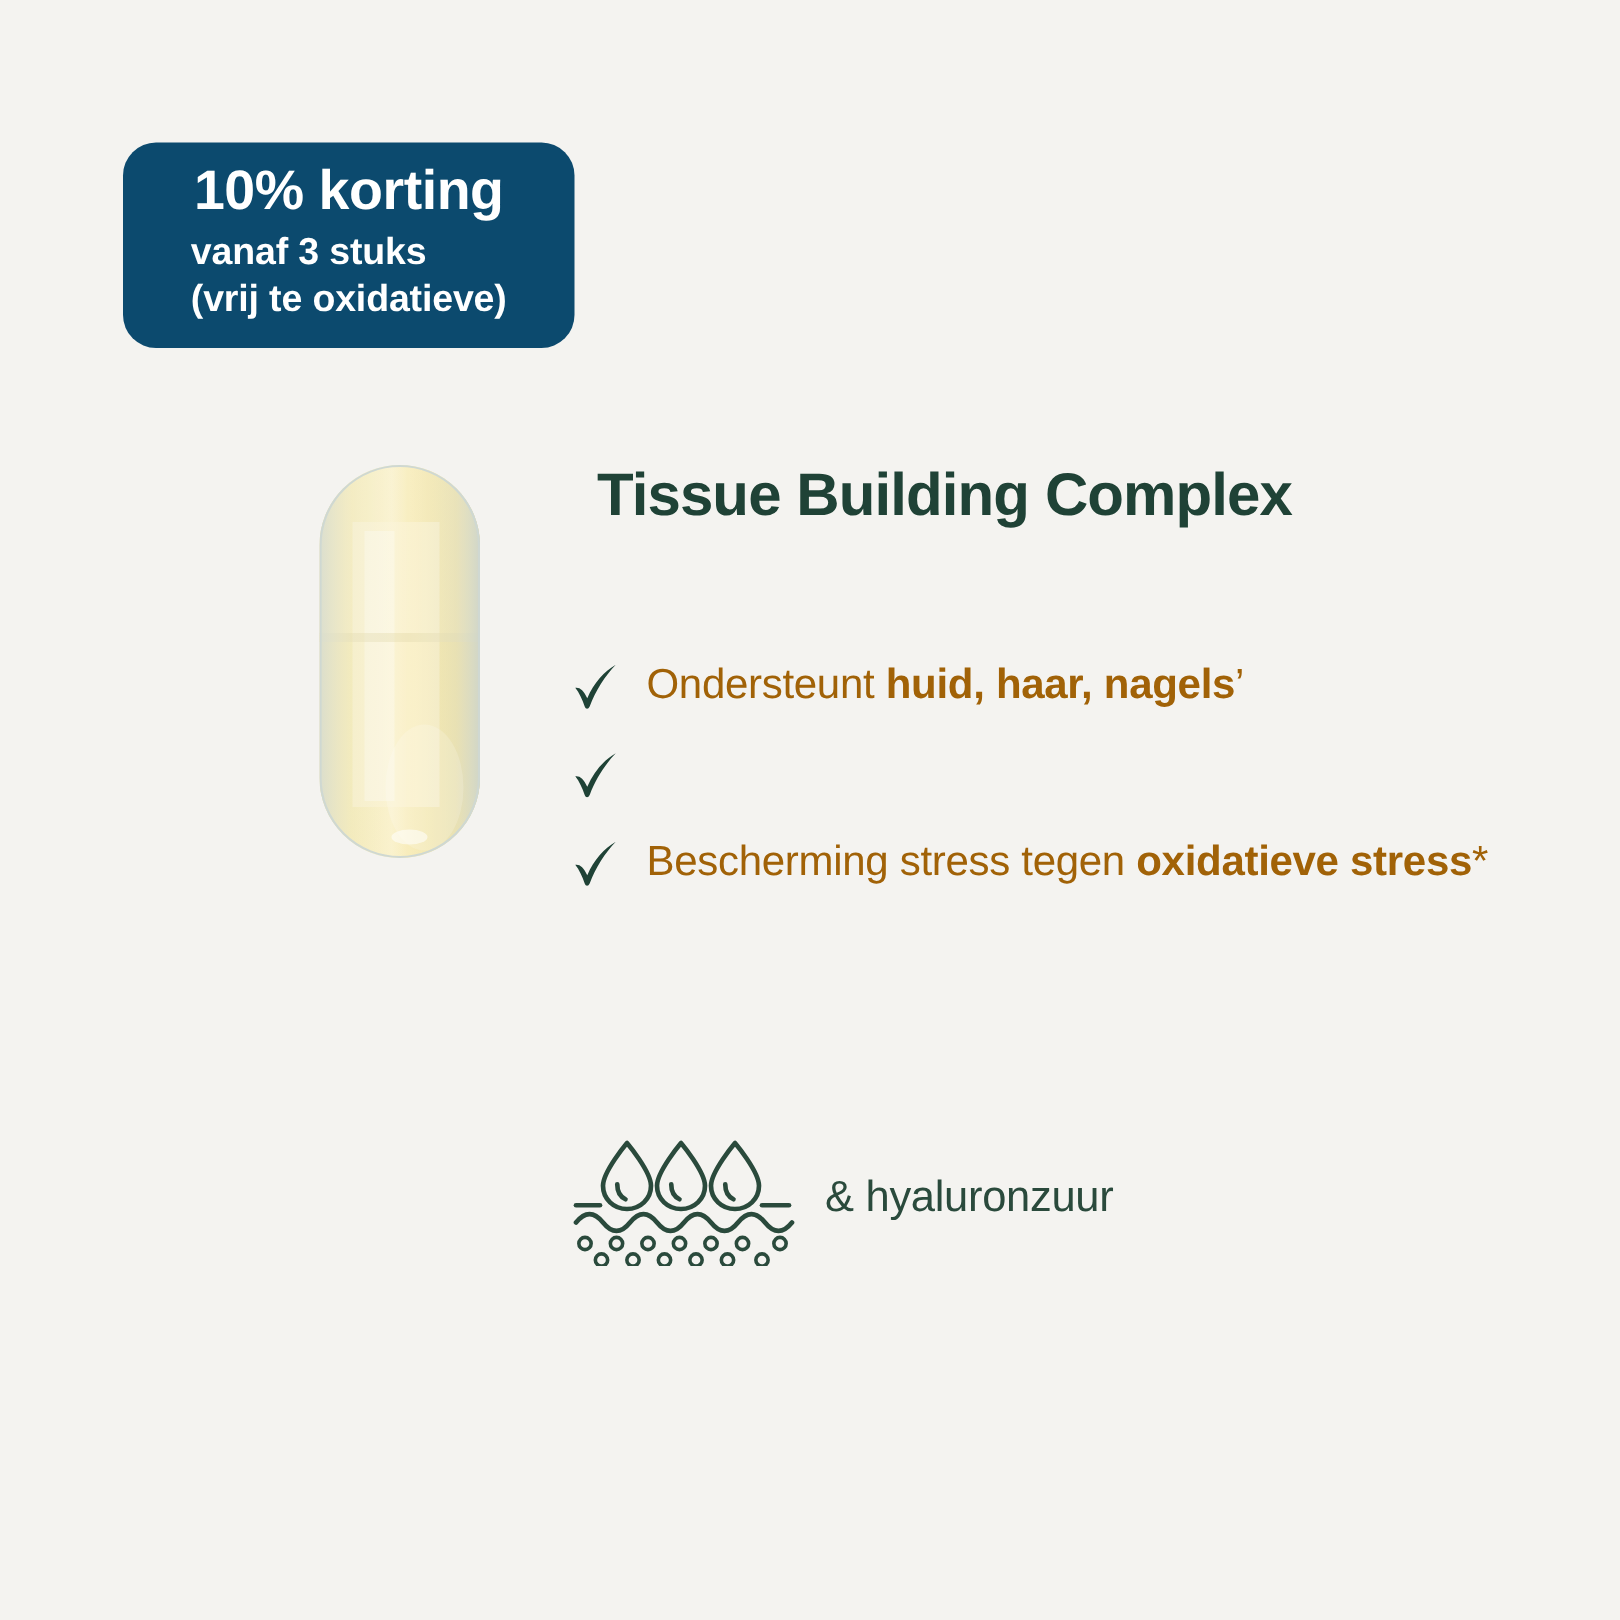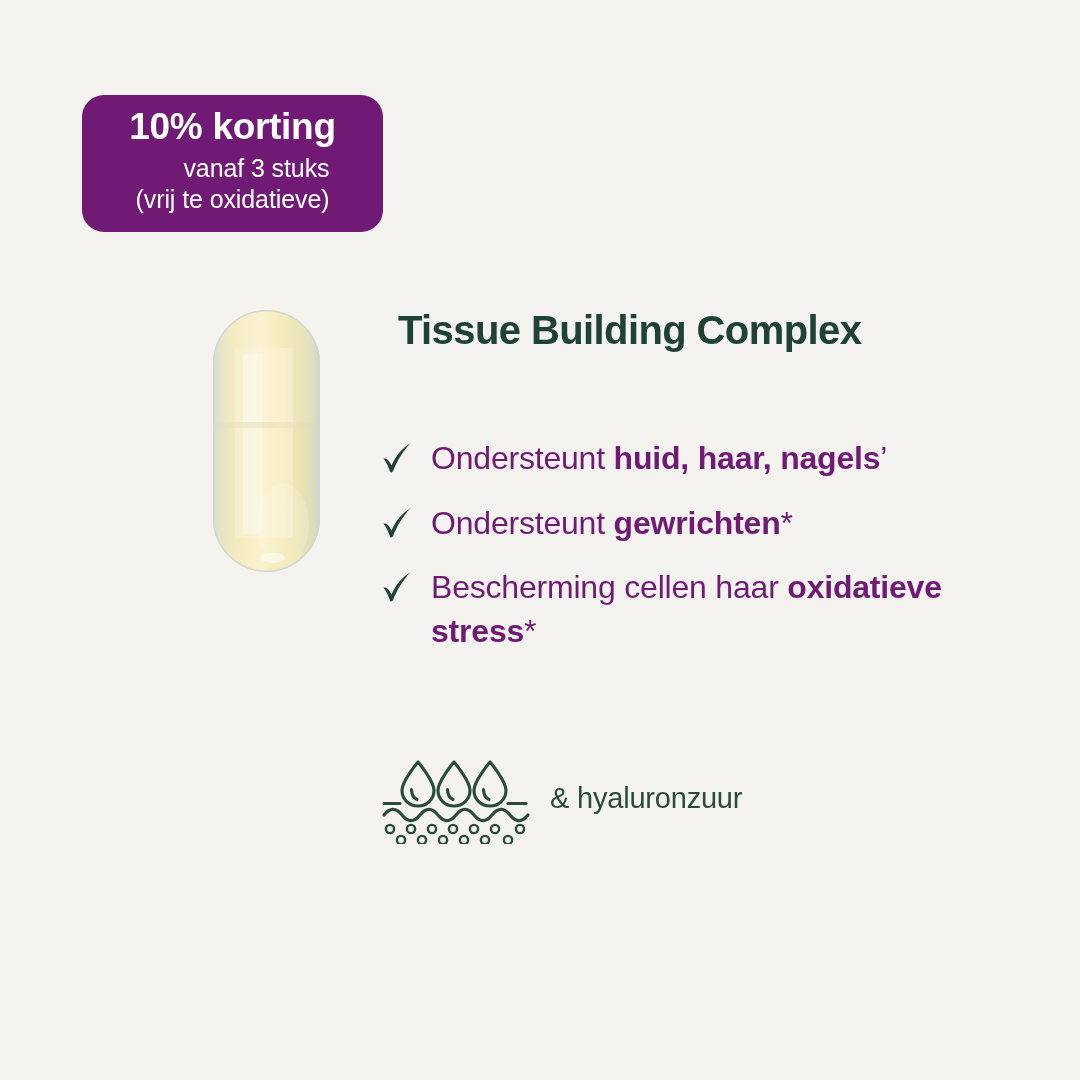--- a/index.html
+++ b/index.html
@@ -16,43 +16,43 @@
     -webkit-font-smoothing: antialiased;
   }
 
   
   #discount-badge {
     position: absolute;
     left: 82px;
     top: 95px;
     width: 301px;
     height: 137px;
-    background: #701a75;
+    background: #0c4a6e;
     border-radius: 22px;
     display: flex;
     flex-direction: column;
     align-items: center;
     justify-content: center;
     box-sizing: border-box;
     padding-bottom: 4px;
   }
   #discount-badge .badge-headline {
     color: #ffffff;
     font-size: 37px;
     font-weight: bold;
     line-height: 1.02;
     letter-spacing: -0.3px;
     margin-bottom: 7px;
   }
   #discount-badge .badge-sub {
     color: #ffffff;
     font-size: 25px;
-    font-weight: normal;
+    font-weight: bold;
     line-height: 1.24;
-    text-align: right;
+    text-align: left;
     letter-spacing: -0.1px;
   }
 
   
   #capsule-image {
     position: absolute;
     left: 213px;
     top: 310px;
     width: 107px;
     height: 262px;
@@ -92,22 +92,22 @@
     margin-bottom: 0;
   }
   .check-icon {
     flex: 0 0 auto;
     width: 30px;
     height: 34px;
     margin-right: 19px;
     margin-top: 4px;
   }
   .benefit-text {
-    color: #701a75;
-    font-size: 32px;
+    color: #a16207;
+    font-size: 28px;
     font-weight: normal;
     line-height: 1.36;
     letter-spacing: -0.2px;
   }
   .benefit-text b {
     font-weight: bold;
   }
 
   
   #ingredient-feature {
@@ -186,28 +186,27 @@
     <svg class="check-icon" viewBox="0 0 30 34">
       <path d="M1.5 17.5 C4.5 17 7 19 9.5 24.5 C14 14 21 6.5 28.5 2.2 C21.5 9.5 15 19.5 11.2 29.8 C10.2 32 8.6 32 7.8 30 C6.2 25.4 4.2 20.8 1.5 17.5 Z" fill="#1f4236"></path>
     </svg>
     <span class="benefit-text"><span>Ondersteunt </span><b>huid, haar, nagels</b><span>’</span></span>
   </li>
 
   <li class="benefit-item">
     <svg class="check-icon" viewBox="0 0 30 34">
       <path d="M1.5 17.5 C4.5 17 7 19 9.5 24.5 C14 14 21 6.5 28.5 2.2 C21.5 9.5 15 19.5 11.2 29.8 C10.2 32 8.6 32 7.8 30 C6.2 25.4 4.2 20.8 1.5 17.5 Z" fill="#1f4236"></path>
     </svg>
-    <span class="benefit-text"><span>Ondersteunt </span><b>gewrichten</b><span>*</span></span>
   </li>
 
   <li class="benefit-item">
     <svg class="check-icon" viewBox="0 0 30 34">
       <path d="M1.5 17.5 C4.5 17 7 19 9.5 24.5 C14 14 21 6.5 28.5 2.2 C21.5 9.5 15 19.5 11.2 29.8 C10.2 32 8.6 32 7.8 30 C6.2 25.4 4.2 20.8 1.5 17.5 Z" fill="#1f4236"></path>
     </svg>
-    <span class="benefit-text"><span>Bescherming cellen haar </span><b>oxidatieve stress</b><span>*</span></span>
+    <span class="benefit-text"><span>Bescherming stress tegen </span><b>oxidatieve stress</b><span>*</span></span>
   </li>
 
 </ul>
 
 <div id="ingredient-feature">
 
   <svg id="hydration-icon" viewBox="0 0 152 92" xmlns="http://www.w3.org/2000/svg">
     <g fill="none" stroke="#2a4a3c" stroke-width="3.1" stroke-linecap="round" stroke-linejoin="round">
 
       <path d="M38 10 C38 10 22 29 22 38.5 C22 47.3 29.2 54 38 54 C46.8 54 54 47.3 54 38.5 C54 29 38 10 38 10 Z"></path>

